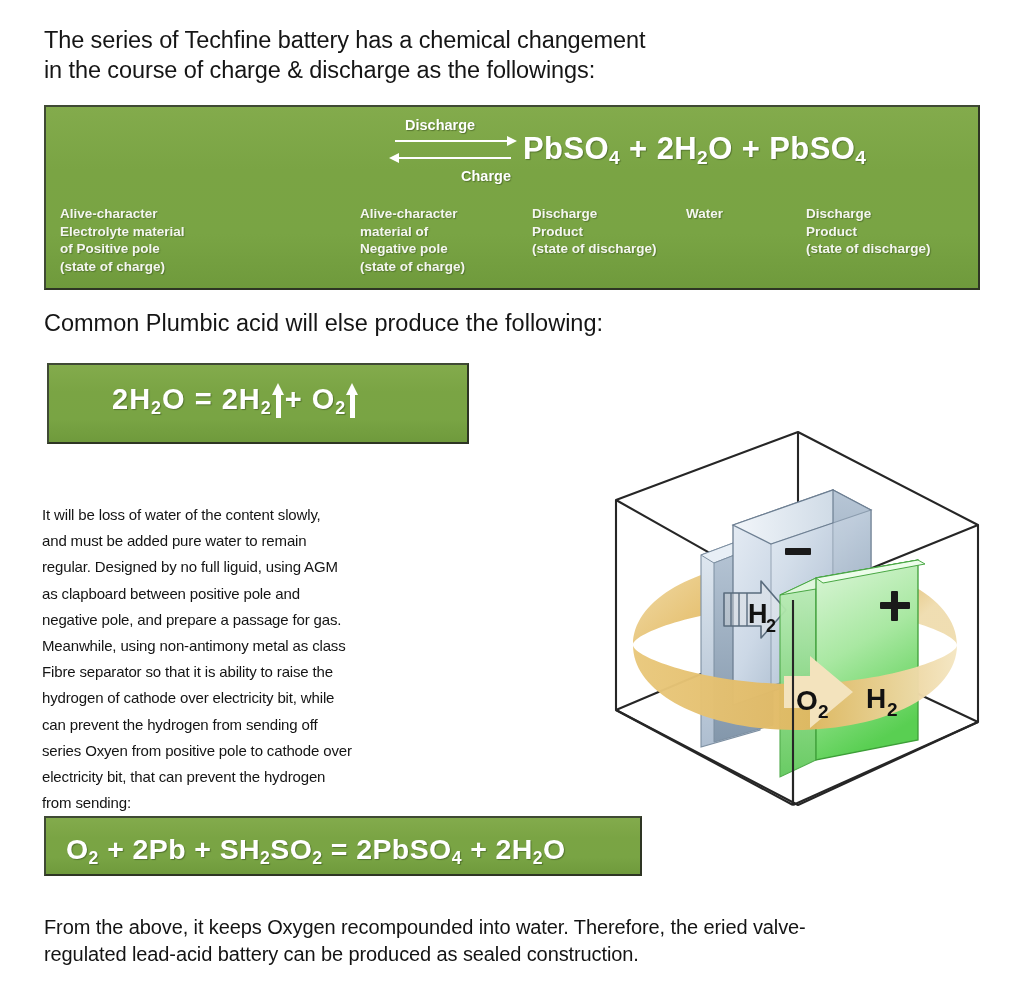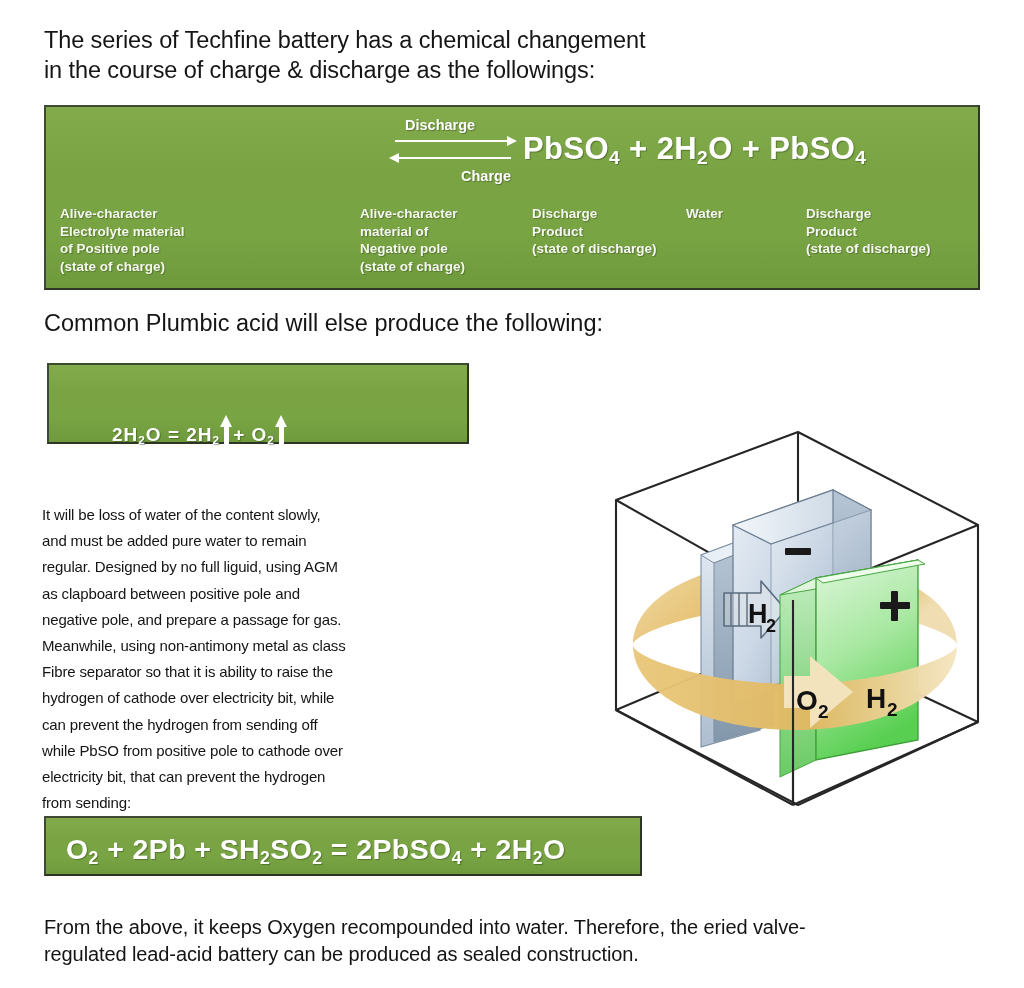--- a/index.html
+++ b/index.html
@@ -153,23 +153,22 @@
   #annot-negative  { left: 314px; top: 98px; }
   #annot-discharge { left: 486px; top: 98px; }
   #annot-water     { left: 640px; top: 98px; }
   #annot-discharge2{ left: 760px; top: 98px; }
 
   
   #water-eq {
     position: absolute;
     left: 63px;
     top: 18px;
-    font-size: 19px;
+    font-size: 29px;
     letter-spacing: 1px;
-    margin-top: 36px;
   }
   .up-arrow-glyph {
     display: inline-block;
     position: relative;
     width: 13px;
     height: 30px;
     vertical-align: -8px;
   }
   .up-arrow-glyph::before {
     content: "";
@@ -298,21 +297,21 @@
   <div id="body-paragraph">
     <span class="ln">It will be loss of water of the content slowly,</span>
     <span class="ln">and must be added pure water to remain</span>
     <span class="ln">regular. Designed by no full liguid, using AGM</span>
     <span class="ln">as clapboard between positive pole and</span>
     <span class="ln">negative pole, and prepare a passage for gas.</span>
     <span class="ln">Meanwhile, using non-antimony metal as class</span>
     <span class="ln">Fibre separator so that it is ability to raise the</span>
     <span class="ln">hydrogen of cathode over electricity bit, while</span>
     <span class="ln">can prevent the hydrogen from sending off</span>
-    <span class="ln">while PbSO from positive pole to cathode over</span>
+    <span class="ln">series Oxyen from positive pole to cathode over</span>
     <span class="ln">electricity bit, that can prevent the hydrogen</span>
     <span class="ln">from sending:</span>
   </div>
 
   <div id="battery-diagram">
     <svg width="410" height="400" viewBox="0 0 410 400" xmlns="http://www.w3.org/2000/svg">
       <defs>
         <linearGradient id="gradNeg" x1="0" y1="0" x2="1" y2="1">
           <stop offset="0%" stop-color="#e9eff6"></stop>
           <stop offset="45%" stop-color="#ccd8e6"></stop>

